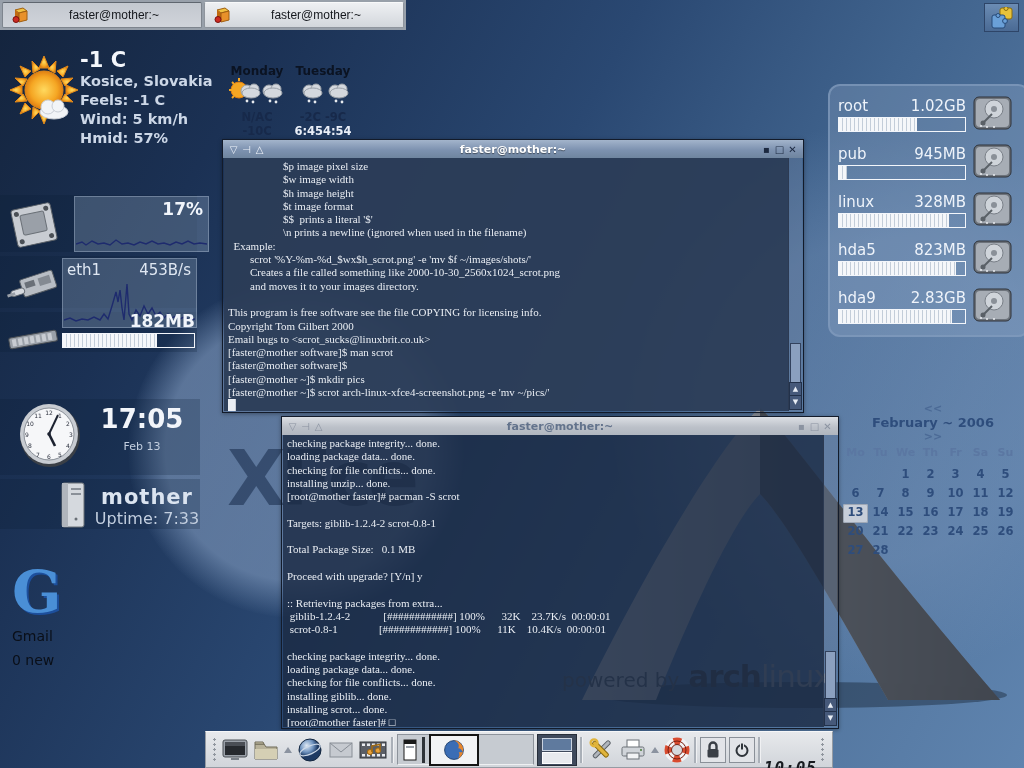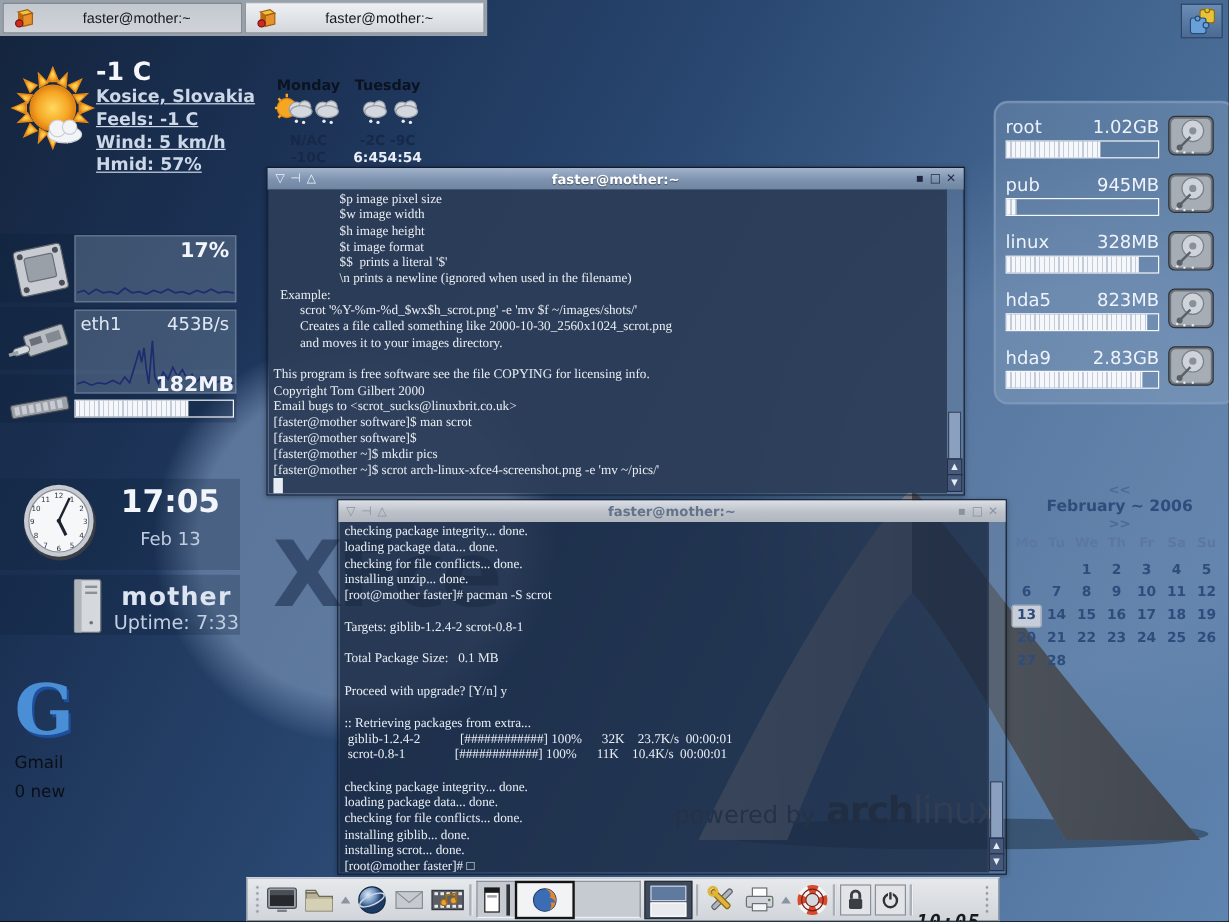--- a/index.html
+++ b/index.html
@@ -18,32 +18,32 @@
   #arch-logo{left:552px;top:398px;z-index:3;}
   #powered{left:562px;top:658px;z-index:4;display:flex;align-items:baseline;gap:9px;}
   #powered .pb{font-size:20px;color:#4d5560;}
   #powered .bold{font-size:31px;font-weight:bold;color:#373d45;letter-spacing:-1px;}
   #powered .light{font-size:31px;color:#858b94;letter-spacing:-1px;margin-left:-9px;}
 
   
   .band{background:rgba(10,26,52,.22);z-index:9;}
   .desklet{z-index:10;}
   #weather-temp{font-size:21px;font-weight:bold;color:#f4f7fc;}
-  .wline{font-size:14.5px;font-weight:bold;color:#ccd7e7;line-height:19px;text-decoration:underline;}
+  .wline{font-size:14.5px;font-weight:bold;color:#ccd7e7;line-height:19px;}
   .fc-day{width:62px;text-align:center;}
   .fc-name{font-size:12px;font-weight:bold;color:#0b1322;}
   .fc-temp{font-size:11.5px;font-weight:bold;color:#17294a;}
   .fc-sun{font-size:11.5px;font-weight:bold;color:#e9eef7;}
   .mon-panel{background:rgba(160,182,210,.30);border:1px solid rgba(195,210,230,.35);}
   .mon-big{font-size:17px;font-weight:bold;color:#f1f5fb;text-align:right;}
   .mon-label{font-size:15px;color:#dfe7f2;}
   .bar{border:1px solid #f3f6fb;height:13px;}
   .bar-fill{height:100%;background:repeating-linear-gradient(90deg,#f5f7fa 0 3px,#c3cdd9 3px 4px);}
   #time-text{font-size:26px;font-weight:bold;color:#f2f5fa;}
-  #date-text{font-size:15px;color:#c2cedf;}
+  #date-text{font-size:11px;color:#c2cedf;}
   #host-name{font-size:21px;font-weight:bold;color:#dbe4f0;letter-spacing:1px;}
   #host-uptime{font-size:16px;color:#c2cedf;}
   #gmail-g{font-size:58px;font-weight:bold;color:#4a8fd6;text-shadow:2px 2px 0 #1d4f9c;font-family:"DejaVu Serif",serif;}
   .gmail-txt{font-size:14px;color:#0a0f18;}
 
   
   #disk-panel{left:828px;top:84px;width:202px;height:253px;border-radius:12px;z-index:10;
     background:rgba(158,180,208,.28);border:2px solid rgba(130,155,190,.7);box-sizing:border-box;padding:7px 8px;}
   .disk-row{display:flex;align-items:flex-end;margin-bottom:9px;height:39px;}
   .disk-main{width:128px;}
@@ -241,21 +241,21 @@
   <svg class="abs desklet" style="left:8px;top:198px" width="52" height="54" viewBox="0 0 52 54">
     <g transform="rotate(-12 26 27)">
         <rect x="6" y="8" width="40" height="38" rx="3" fill="#c8ccd2" stroke="#5a6067"></rect>
     <rect x="14" y="15" width="24" height="20" rx="2" fill="#9aa0a8" stroke="#6a7077"></rect>
     <circle cx="11" cy="13" r="2.5" fill="#4a4f55"></circle>
         <circle cx="41" cy="41" r="2.5" fill="#4a4f55"></circle>
         <circle cx="41" cy="13" r="2.5" fill="#4a4f55"></circle>
         <circle cx="11" cy="41" r="2.5" fill="#4a4f55"></circle>
       </g>
   </svg>
-  <div class="abs desklet mon-panel" style="left:62px;top:196px;width:133px;height:54px">
+  <div class="abs desklet mon-panel" style="left:74px;top:196px;width:133px;height:54px">
     <div class="mon-big" style="padding:2px 5px 0 0">17%</div>
     <svg width="131" height="22" viewBox="0 0 131 22" style="position:absolute;bottom:1px;left:1px">
       <polyline points="0,16 6,14 10,17 16,13 22,16 28,15 34,17 40,12 46,16 52,15 58,17 64,14 70,16 76,13 82,16 88,15 94,17 100,14 106,16 112,13 118,16 124,15 131,16" fill="none" stroke="#1e2b6e" stroke-width="1.4"></polyline>
     </svg>
   </div>
 
   <svg class="abs desklet" style="left:6px;top:262px" width="56" height="50" viewBox="0 0 56 50">
     <g transform="rotate(-18 28 25)">
       <rect x="16" y="14" width="34" height="18" rx="2" fill="#b8bdc4" stroke="#565c63"></rect>
       <rect x="20" y="18" width="10" height="6" fill="#6a7078"></rect>

